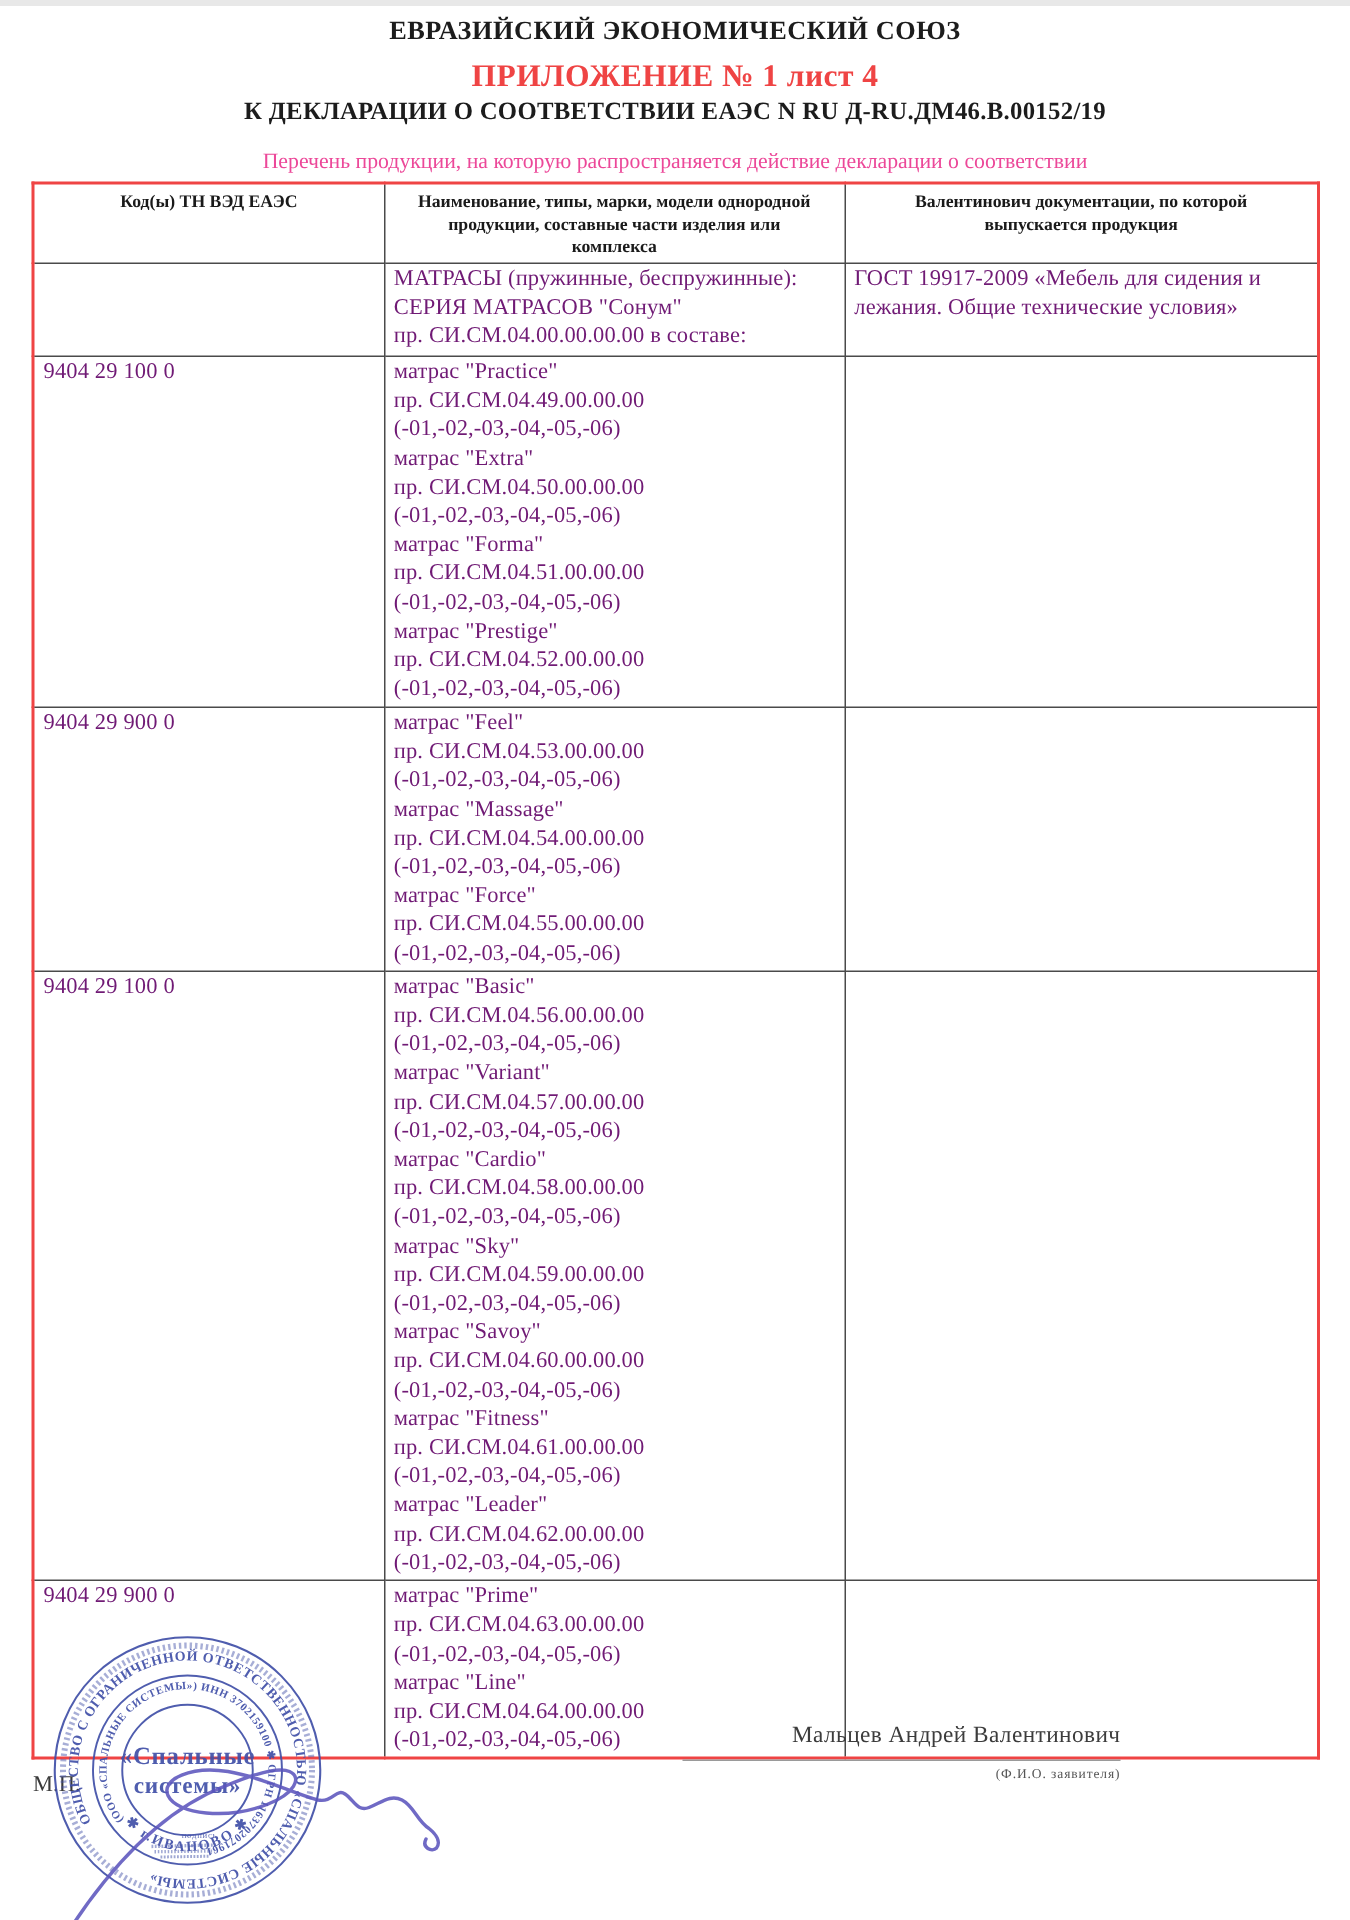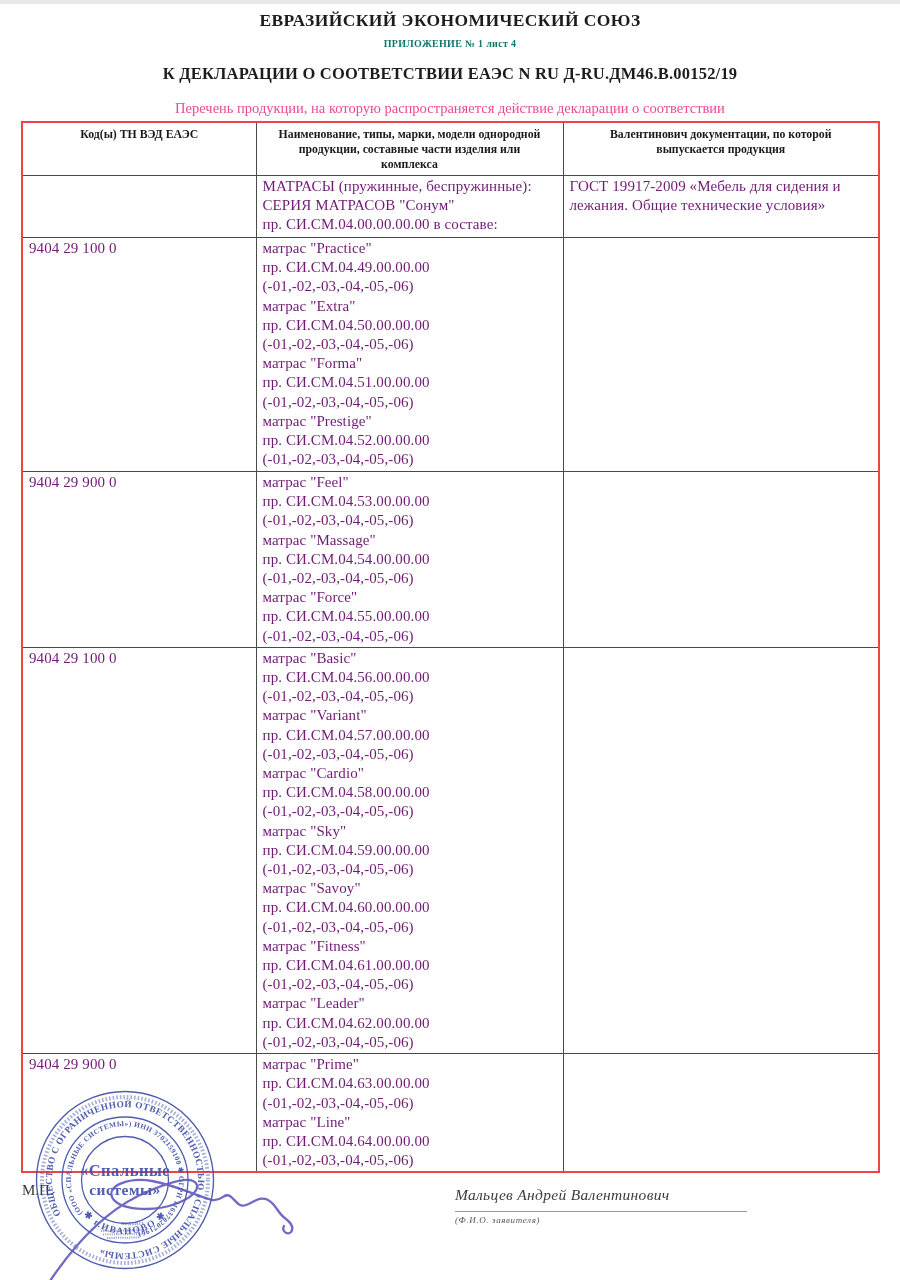--- a/index.html
+++ b/index.html
@@ -4,21 +4,21 @@
 <style>
   html,body{margin:0;padding:0;background:#e8e8e8;}
   .page{
     position:relative;width:900px;height:1280px;margin:4px auto;
     background:#ffffff;overflow:hidden;
     font-family:"Liberation Serif","DejaVu Serif",serif;
     color:#2b2b2b;
   }
   .center-line{position:absolute;left:0;width:100%;text-align:center;white-space:nowrap;}
   .t1{top:6px;font-size:17.5px;font-weight:bold;letter-spacing:.4px;color:#1c1c1c;}
-  .t2{top:34px;font-size:10px;font-weight:bold;letter-spacing:.3px;color:#0f766e;text-align:center;}
+  .t2{top:34px;font-size:21px;font-weight:bold;letter-spacing:.3px;color:#ef4444;text-align:center;}
   .t3{top:60px;font-size:16.5px;font-weight:bold;letter-spacing:.2px;color:#1c1c1c;}
   .subtitle{top:96px;font-size:14.5px;color:#ec4899;}
   table.products{
     position:absolute;left:21px;top:117px;width:857px;
     border-collapse:collapse;table-layout:fixed;
     border:2px solid #ef4444;
   }
   table.products th, table.products td{
     border:1px solid #4a4a4a;vertical-align:top;
     white-space:pre-line;overflow:hidden;
@@ -27,21 +27,21 @@
     font-size:11.8px;font-weight:bold;line-height:15px;
     padding:4px 6px 3px;text-align:center;color:#1a1a1a;
   }
   table.products td{
     font-size:15px;line-height:19.2px;color:#701a75;
     padding:1px 5px 1px 6px;letter-spacing:.1px;
   }
   tr.rh1{height:62px;} tr.rh2{height:234px;} tr.rh3{height:173px;}
   tr.rh4{height:405px;} tr.rh5{height:115px;}
   .mp{position:absolute;left:22px;top:1178px;font-size:15px;color:#3a3a3a;}
-  .applicant{position:absolute;left:455px;top:1182px;width:292px;text-align:left;font-style:italic;}
+  .applicant{position:absolute;left:455px;top:1144px;width:292px;text-align:right;}
   .applicant .name{font-size:15.5px;color:#3c3c3c;letter-spacing:.3px;}
   .applicant .uline{border-top:1px solid #9a9a9a;margin-top:7px;}
   .applicant .caption{font-size:9px;color:#555;letter-spacing:.6px;margin-top:3px;}
   svg.overlay{position:absolute;left:0;top:0;pointer-events:none;}
 </style>
 </head>
 <body>
 
 <div class="page">
 

